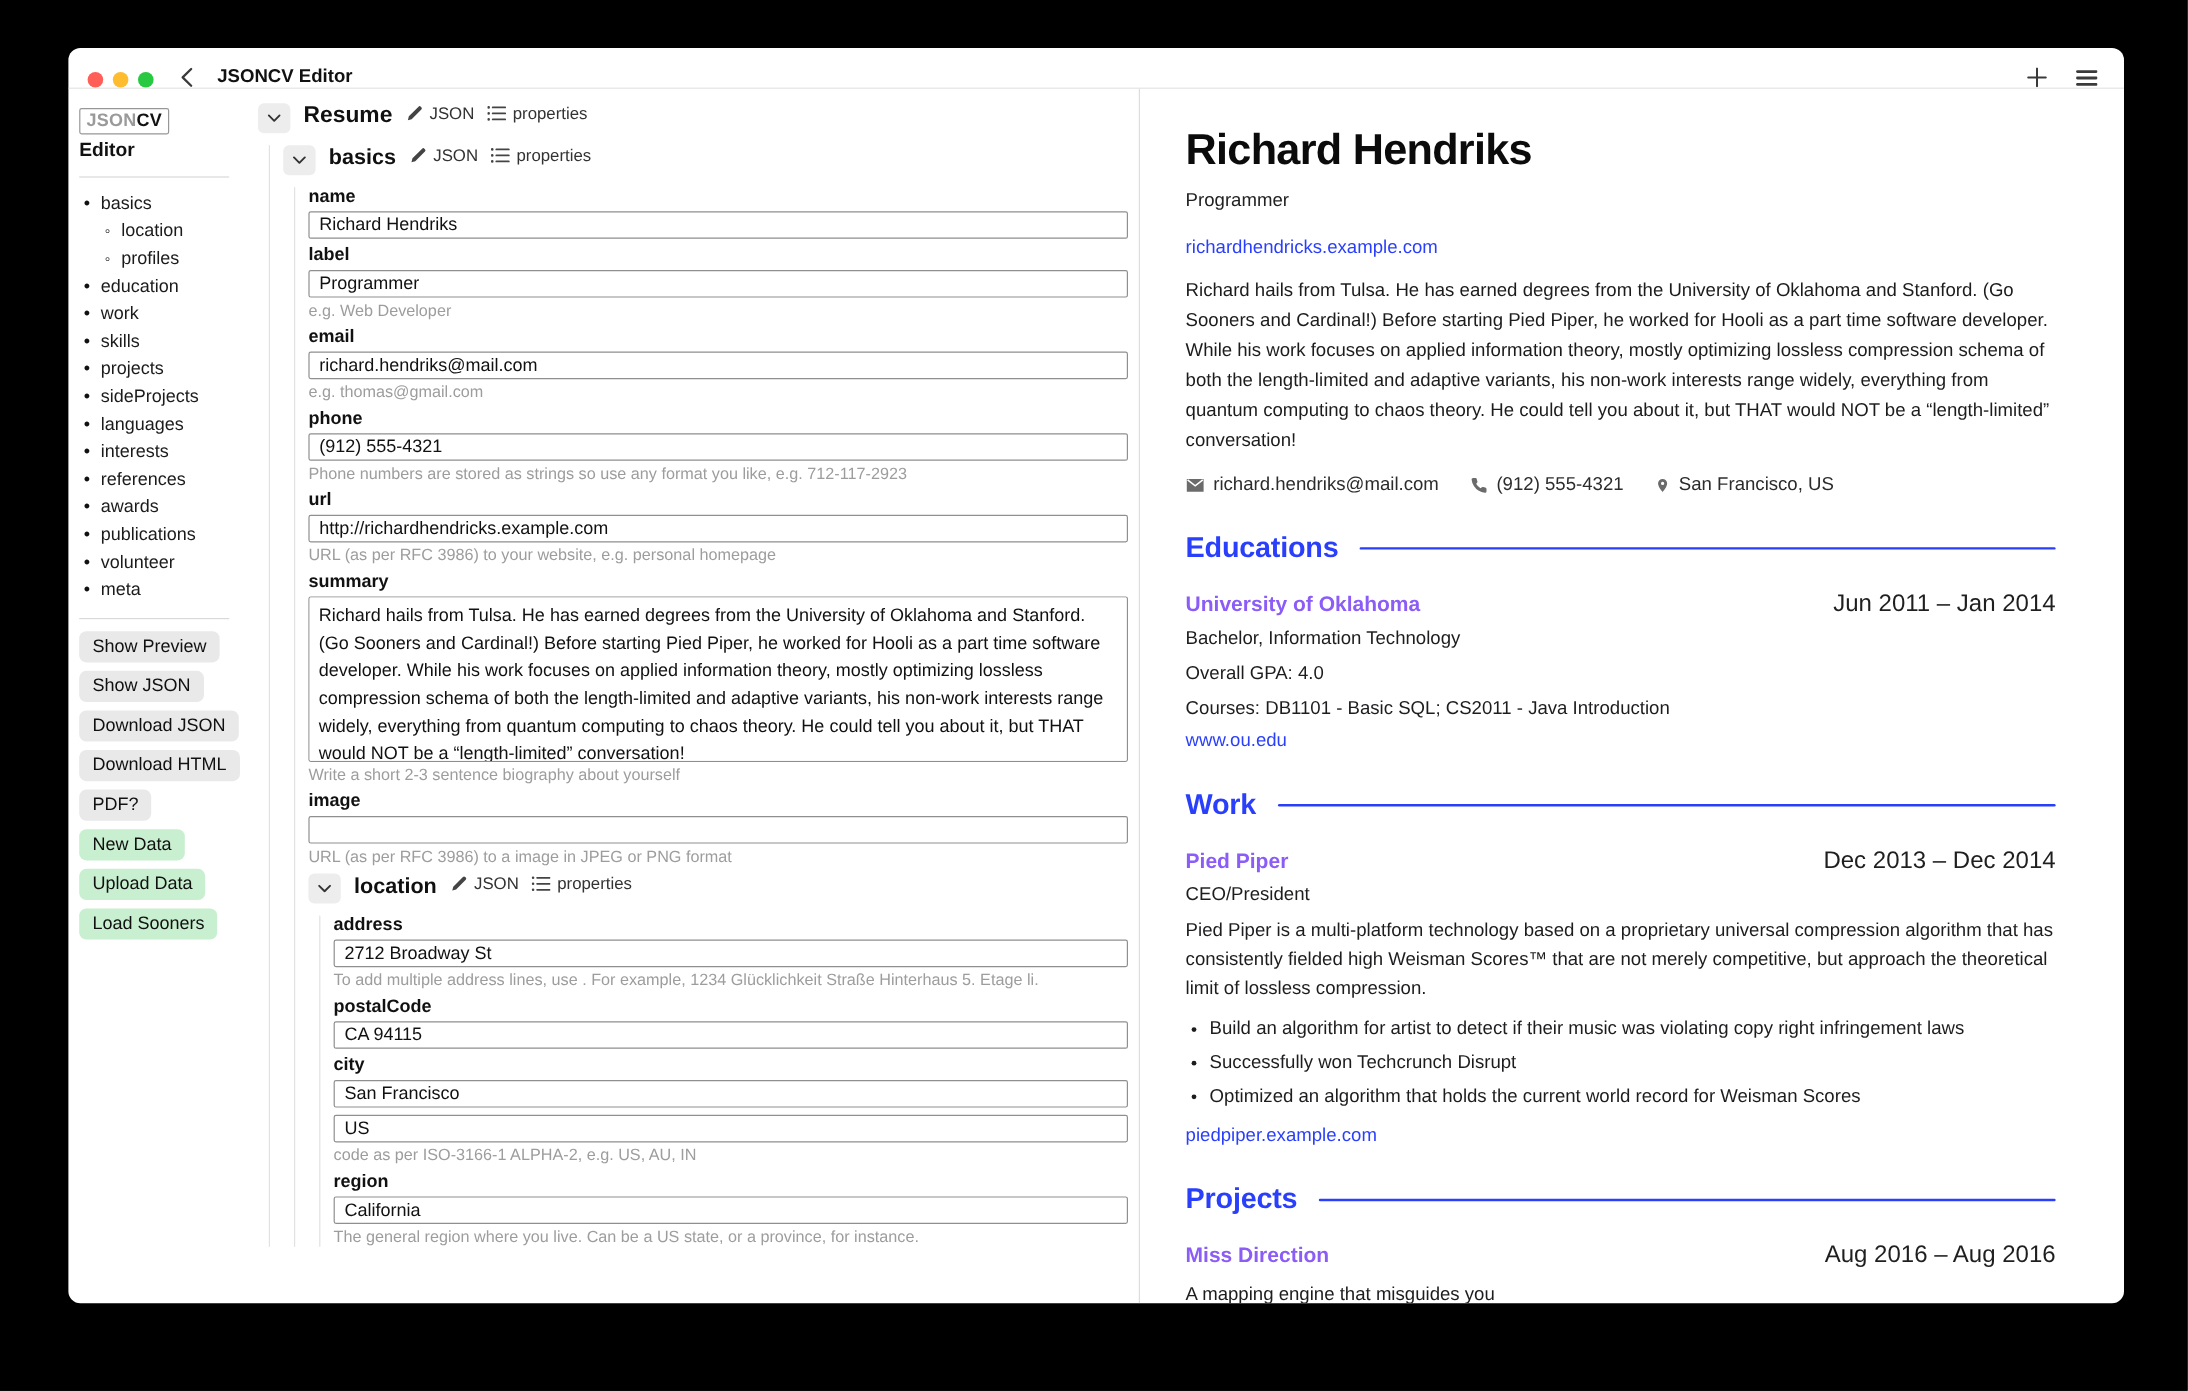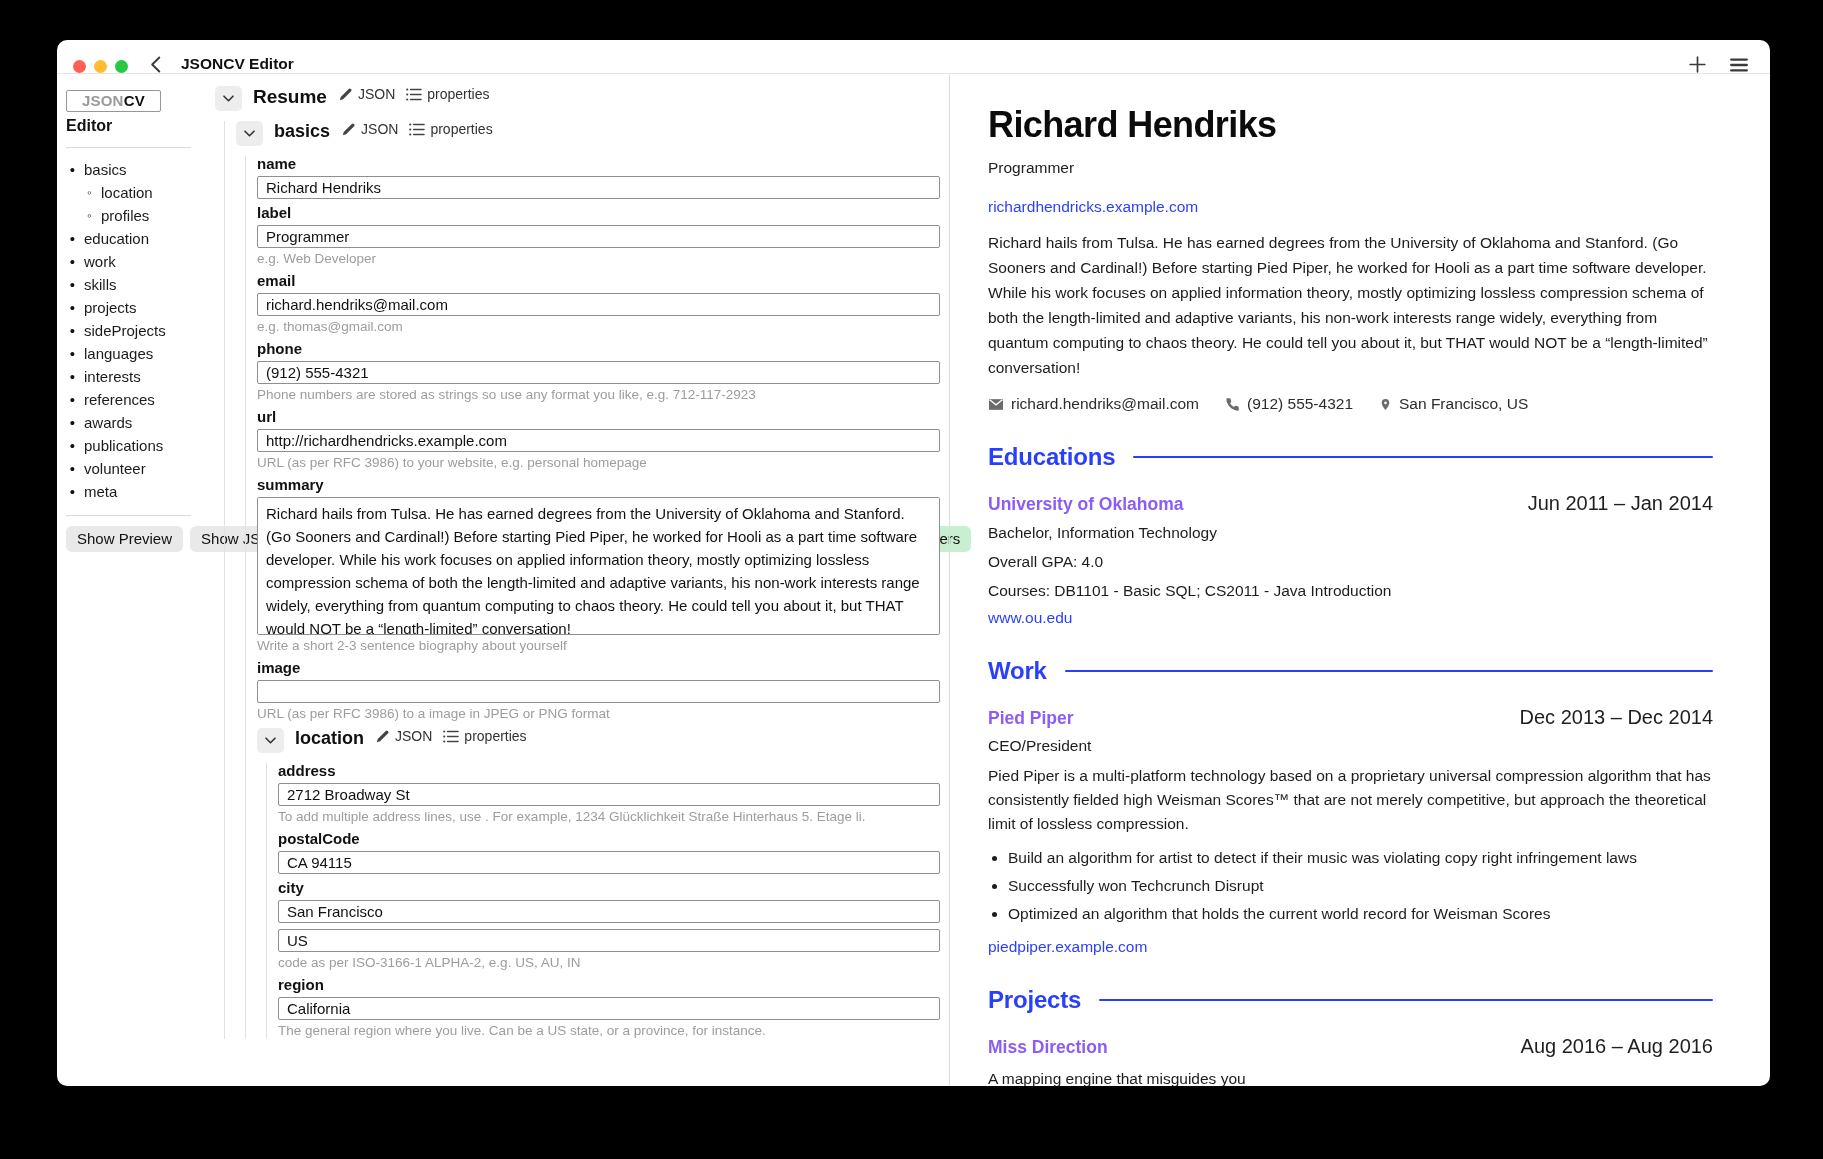--- a/index.html
+++ b/index.html
@@ -13,30 +13,30 @@
   .light.red{background:#ff5f57}.light.yellow{background:#febc2e}.light.green{background:#28c840}
   .tb-btn{border:none;background:none;display:flex;align-items:center;color:#3a3a3a;cursor:pointer;padding:0}
   .back-btn{margin-left:22px}
   .tb-title{margin-left:20px;font-size:15.5px;font-weight:700;color:#111}
   .tb-right{margin-left:auto;display:flex;gap:24px;color:#1a1a1a;align-items:center}
   
   .app{flex:1;display:flex;min-height:0}
   .divider-v{width:1px;background:#ddd}
   
   .sidebar{flex:0 0 150px;width:150px;padding:16px 0 0 9px}
-  .logo-box{display:inline-block;border:1px solid #979797;border-radius:2px;padding:1px 15px 2px;font-weight:700;font-size:15px;letter-spacing:.2px}
+  .logo-box{display:inline-block;border:1px solid #979797;border-radius:2px;padding:1px 5px 2px;font-weight:700;font-size:15px;letter-spacing:.2px}
   .logo-json{color:#9a9a9a}.logo-cv{color:#111}
   .sidebar-subtitle{font-weight:700;font-size:16px;margin-top:5px;color:#111}
   .side-divider{border:none;border-top:1px solid #d9d9d9;margin:12px 16px 10px 0}
   .nav{list-style:none;font-size:15px;color:#1b1b1b}
   .nav li{display:flex;align-items:center;height:23px;cursor:pointer}
   .nav li .blt{width:13px;margin-right:5px;text-align:center;color:#111}
   .nav li .blt.sub{font-size:13px}
   .nav li.lvl1{padding-left:17px}
-  .actions{display:flex;flex-direction:row;align-items:flex-start;gap:7px;margin-top:0}
+  .actions{display:flex;flex-direction:column;align-items:flex-start;gap:7px;margin-top:0}
   .abtn{border:none;background:#e9e9e9;border-radius:6px;padding:4px 11px 5px;font-size:15px;font-family:inherit;color:#111;cursor:pointer;white-space:nowrap}
   .abtn.green{background:#c8efcf}
   
   .editor{flex:1;min-width:0;padding:12px 9px 0 8px;overflow:hidden}
   .node-header{display:flex;align-items:flex-start;gap:11px;margin-bottom:10px}
   .collapse-btn{width:27px;height:25px;flex:0 0 27px;background:#ededed;border:none;border-radius:5px;
                 display:flex;align-items:center;justify-content:center;color:#333;cursor:pointer}
   .node-title{font-size:19px;font-weight:700;color:#101010}
   .node-title.sub{font-size:18px}
   .hlink{display:flex;align-items:center;gap:5px;font-size:14px;color:#333;cursor:pointer}

